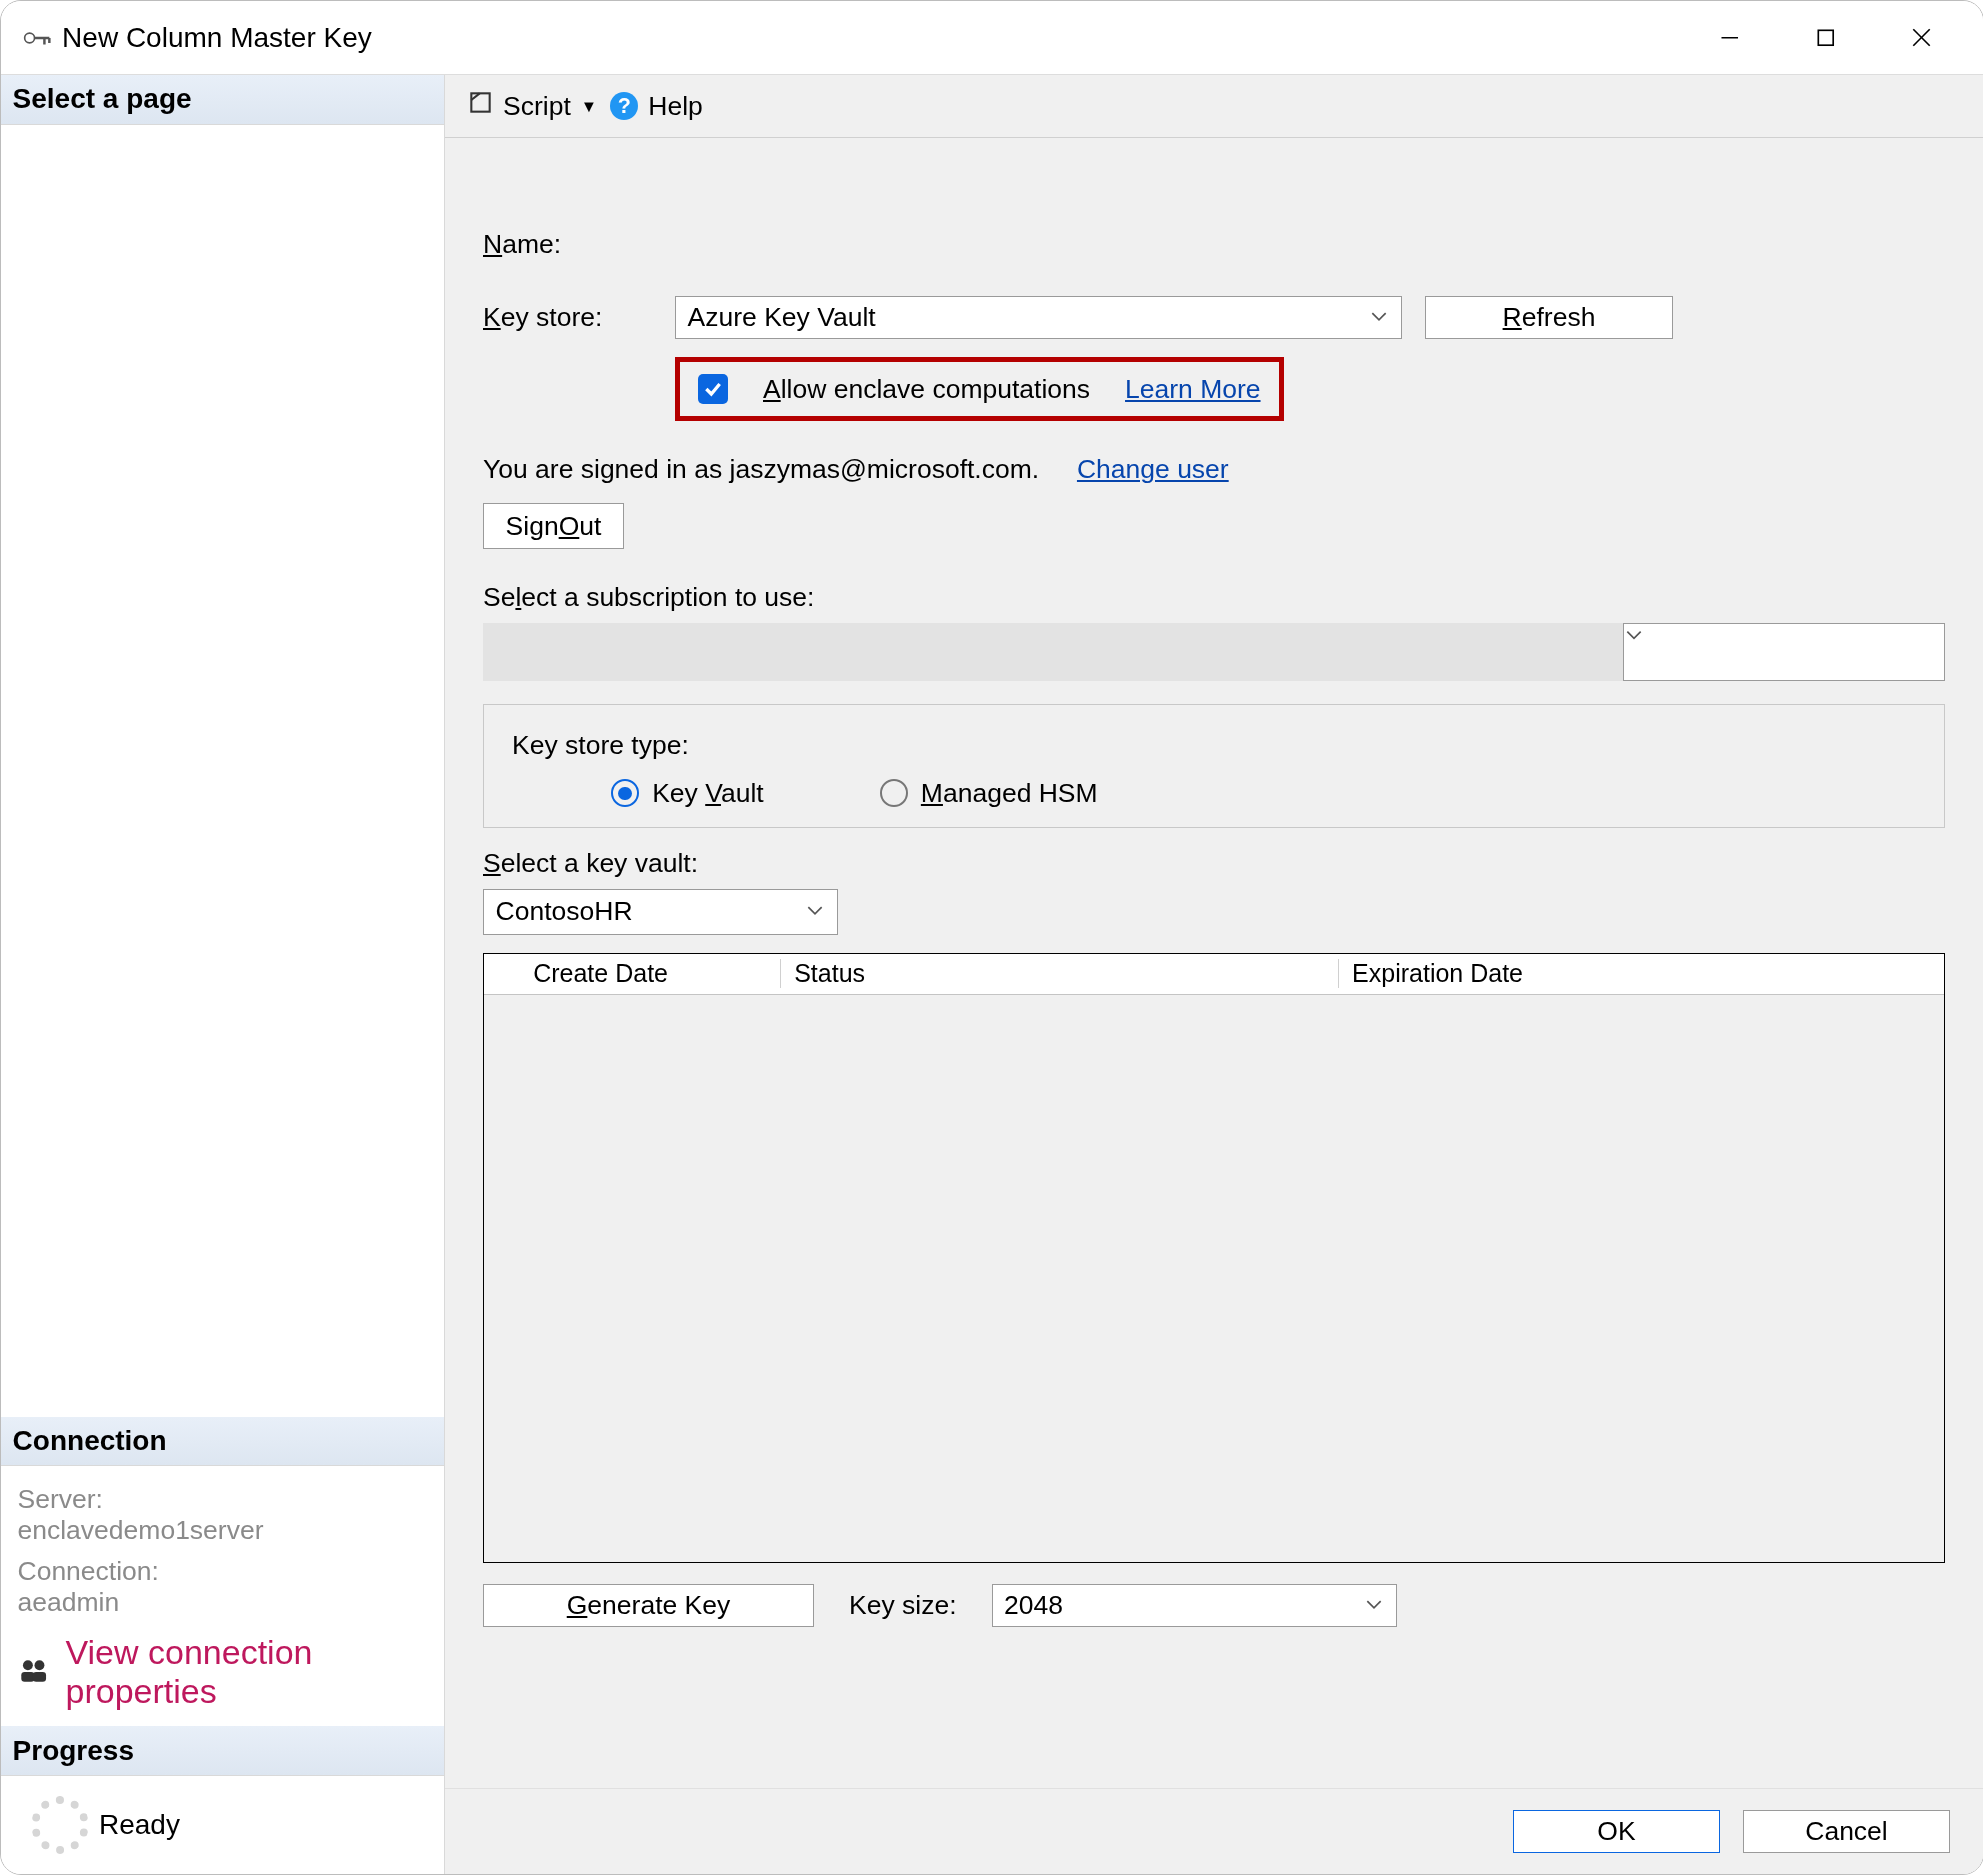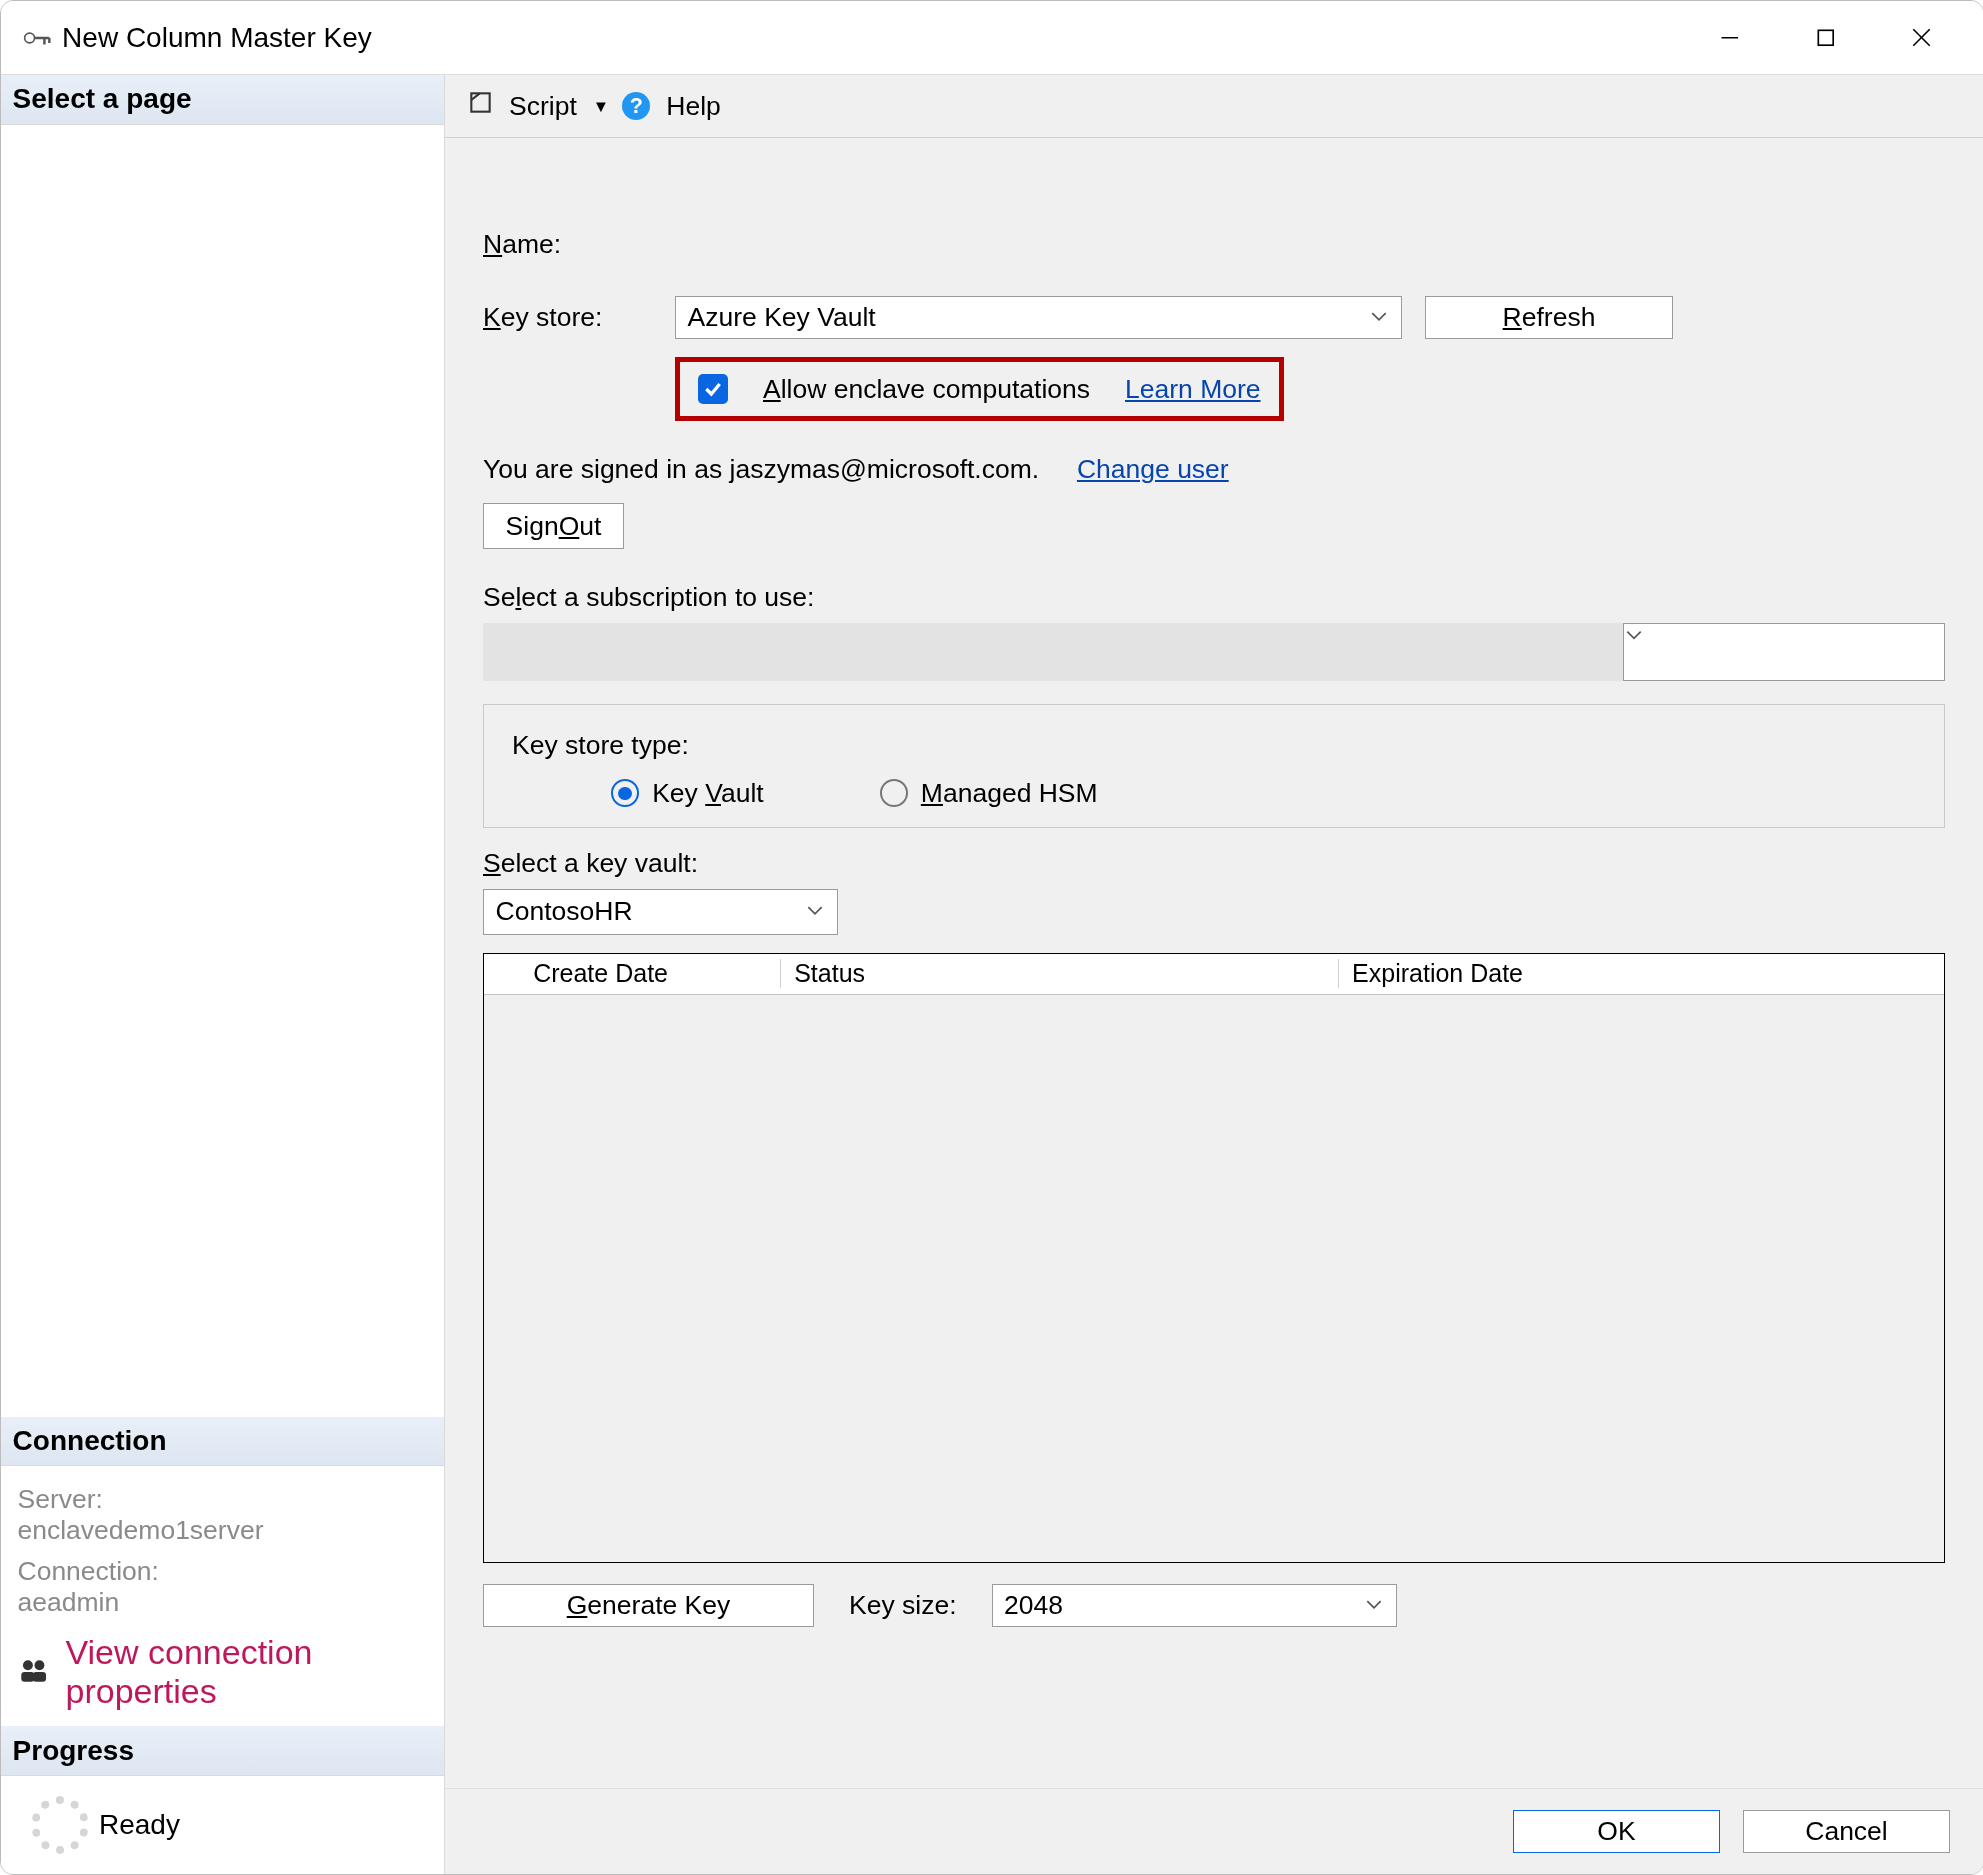--- a/index.html
+++ b/index.html
@@ -7,21 +7,21 @@
     margin: 0; padding: 0;
     font-family: "Segoe UI", Arial, sans-serif;
     font-size: 23px;
     background: #fff;
     color: #000;
   }
   .window {
     width: 1984px;
     height: 1875px;
     border: 1.7px solid #bcbcbc;
-    border-radius: 13px;
+    border-radius: 21px;
     display: flex;
     flex-direction: column;
     overflow: hidden;
     position: relative;
   }
   
   .titlebar {
     height: 73px;
     display: flex;
     align-items: center;
@@ -95,21 +95,21 @@
   }
   .toolbar {
     height: 63px;
     display: flex; align-items: center;
     gap: 13.2px;
     padding: 0 23px;
     background: #f0f0f0;
     border-bottom: 1.7px solid #d0d0d0;
   }
   .toolbar-item {
-    display: inline-flex; align-items: center; gap: 16px;
+    display: inline-flex; align-items: center; gap: 10px;
     font-size: 26.5px; color: #000;
   }
   .help-icon {
     width: 28px; height: 28px; border-radius: 50%;
     background: #2196f3; color: #fff;
     display: inline-flex; align-items: center; justify-content: center;
     font-weight: bold; font-size: 21.5px;
   }
   .content {
     flex: 1;

